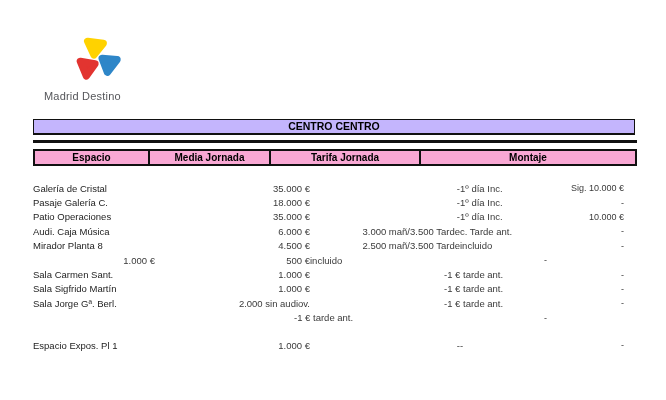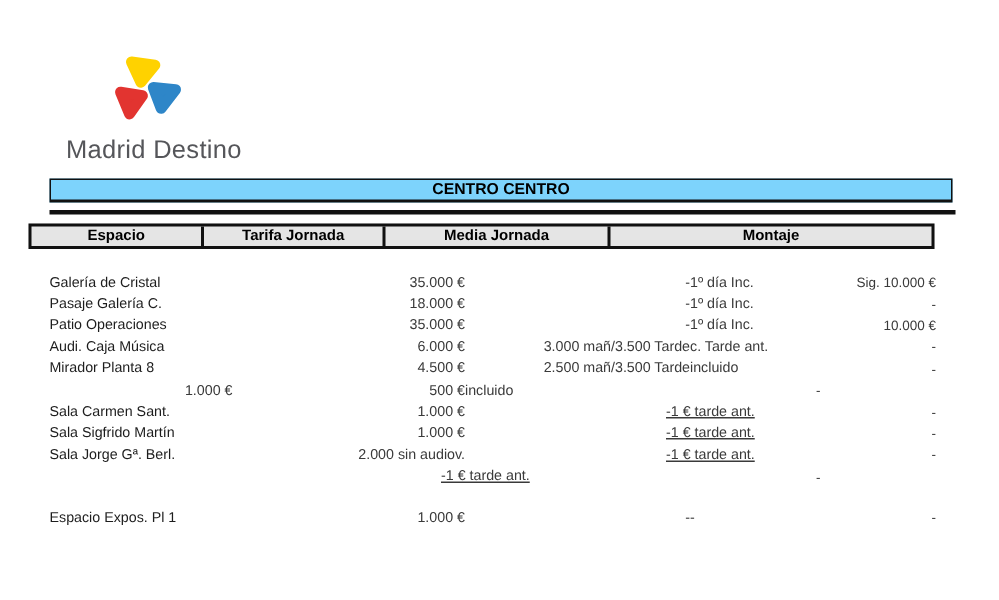--- a/index.html
+++ b/index.html
@@ -7,40 +7,40 @@
     width:666px; height:400px; position:relative;
     background:#ffffff; color:#333;
     font-family:"Liberation Sans", sans-serif;
     overflow:hidden;
   }
 
   
   .logo-mark { position:absolute; left:72px; top:33px; }
   .logo-text {
     position:absolute; left:44px; top:90px;
-    font-size:17px; color:#55565a; letter-spacing:0.2px;
+    font-size:11px; color:#55565a; letter-spacing:0.2px;
   }
 
   
   .title-bar {
     position:absolute; left:33px; top:119px; width:600px; height:13px;
-    background:#7dd3fc;
+    background:#c4b5fd;
     border:1px solid #111; border-bottom:2px solid #111;
     text-align:center; font-weight:bold; font-size:10.5px; line-height:13px;
     color:#000;
   }
 
   
   .rule { position:absolute; left:33px; top:140px; width:604px; height:3px; background:#111; }
 
   
   .header-row {
-    position:absolute; left:19px; top:149px; width:600px;
+    position:absolute; left:33px; top:149px; width:600px;
     display:grid; grid-template-columns:115px 121px 150px 214px;
-    border:2px solid #111; background:#e5e5e5;
+    border:2px solid #111; background:#f9a8d4;
   }
   .header-cell {
     box-sizing:border-box; height:13px; line-height:13px;
     border-right:2px solid #111;
     text-align:center; font-weight:bold; font-size:10px; color:#000;
     white-space:nowrap;
   }
   .header-cell:last-child { border-right:none; }
 
   
@@ -48,21 +48,21 @@
   .row {
     display:grid; grid-template-columns:122px 155px 150px 100px 77px;
     height:14.4px; align-items:center;
     font-size:9.5px; white-space:nowrap; color:#3a3a3a;
   }
   .row.gap { margin-top:13px; }
   .c-espacio { font-weight:normal; color:#1d1d1d; }
   .c-tarifa  { text-align:right; }
   .c-media   { text-align:right; }
   .c-montaje-left { text-align:left; }
-  .c-montaje-left.shift { text-align:left; margin-left:-16px;text-decoration:underline; }
+  .c-montaje-left.shift { text-align:left; margin-left:-16px; }
   .c-montaje-right { text-align:right; padding-right:13px; font-size:9px; }
 </style>
 </head>
 <body>
 
 <div class="logo-mark">
   <svg width="50" height="52" viewBox="0 0 48 48">
     <g stroke-width="7" stroke-linejoin="round">
       <path d="M21 20 L15 7 L30 9 Z" fill="#FFD200" stroke="#FFD200"></path>
       <path d="M21 20 L15 7 L30 9 Z" transform="rotate(120 24 24)" fill="#2E86C8" stroke="#2E86C8"></path>
@@ -71,22 +71,22 @@
   </svg>
 </div>
 <div class="logo-text">Madrid Destino</div>
 
 <div class="title-bar">CENTRO CENTRO</div>
 
 <div class="rule"></div>
 
 <div class="header-row">
   <div class="header-cell">Espacio</div>
+  <div class="header-cell">Media Jornada</div>
   <div class="header-cell">Tarifa Jornada</div>
-  <div class="header-cell">Media Jornada</div>
   <div class="header-cell">Montaje</div>
 </div>
 
 <div class="tbody">
     <div class="row">
     <div class="c-espacio">Galería de Cristal</div>
     <div class="c-tarifa">35.000 €</div>
     <div class="c-media">-</div>
     <div class="c-montaje-left">1º día Inc.</div>
     <div class="c-montaje-right">Sig. 10.000 €</div>

